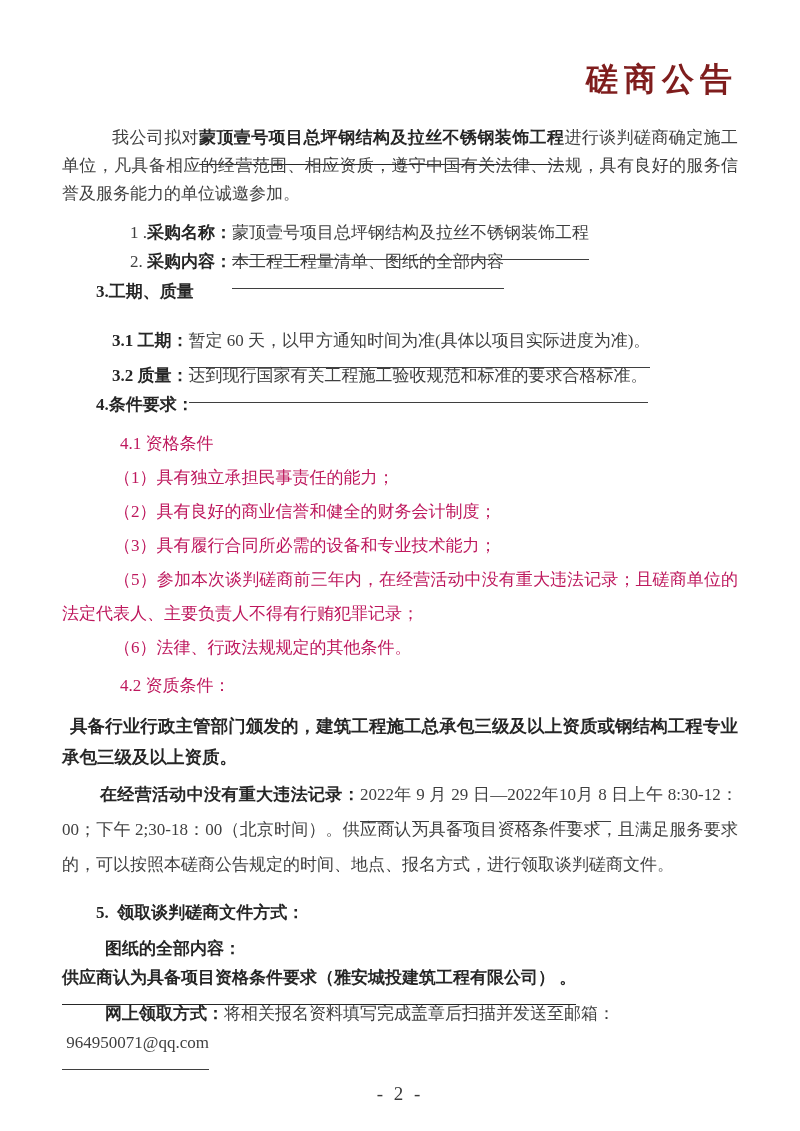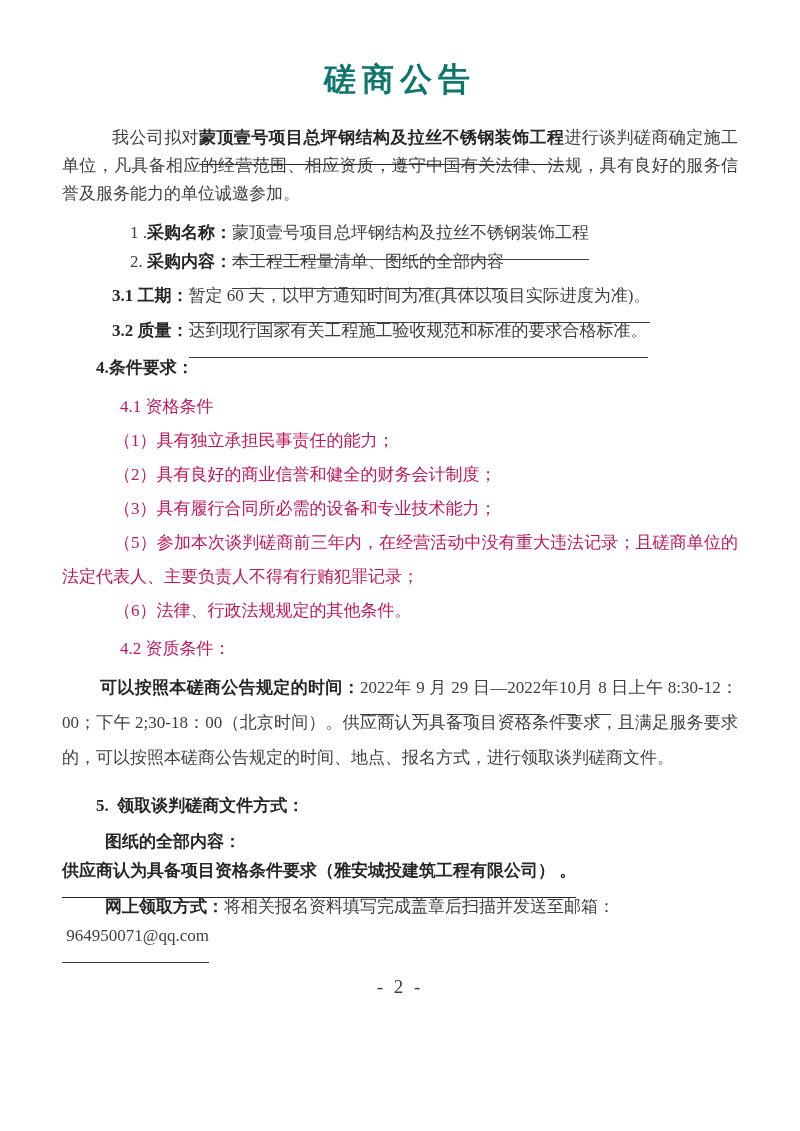--- a/index.html
+++ b/index.html
@@ -12,47 +12,47 @@
     color: #3f3f3f;
   }
   .page {
     box-sizing: border-box;
     width: 800px;
     height: 1131px;
     padding: 0 62px;
   }
   .title {
     margin: 58px 0 0 0;
-    text-align: center;
+    text-align: right;
     font-size: 32px;
     line-height: 42px;
     font-weight: bold;
-    color: #0f766e;
+    color: #7f1d1d;
     letter-spacing: 6px;
   }
   p { margin: 0; }
   .body-text {
     font-size: 17px;
     line-height: 28px;
     text-align: justify;
   }
   .intro {
     margin-top: 24px;
     text-indent: 50px;
   }
   .b { font-weight: bold; color: #262626; }
   .u { border-bottom: 1px solid currentColor; padding-bottom: 17px; white-space: pre; }
   .line { font-size: 17px; line-height: 29px; }
   .num { display: inline-block; }
   .item { margin-top: 0; text-indent: 34px; }
   .item-1 { margin-top: 10px; }
   .sub { text-indent: 50px; }
-  .sub-31 { margin-top: 5px; font-family: Liberation Serif, serif; }
+  .sub-31 { margin-top: 20px; font-family: Liberation Serif, serif; }
   .sub-32 { margin-top: 6px; }
-  .h4 { margin-top: 8px; }
+  .h4 { margin-top: 0; }
   .gray-block { color: #be185d; }
   .gray-line { font-size: 17px; line-height: 34px; text-align: justify; }
   .gh { text-indent: 58px; margin-top: 8px; }
   .cond { text-indent: 52px; }
   .qual-req {
     margin-top: 8px;
     font-size: 17.5px;
     line-height: 31px;
     font-weight: bold;
     color: #262626;
@@ -82,39 +82,41 @@
 <div class="page">
 
   <h1 class="title">磋商公告</h1>
 
   <p class="body-text intro"><span>我公司拟对</span><span class="b u">蒙顶壹号项目总坪钢结构及拉丝不锈钢装饰工程</span><span>进行谈判磋商确定施工单位，凡具备相应的经营范围、相应资质，遵守中国有关法律、法规，具有良好的服务信誉及服务能力的单位诚邀参加。</span></p>
 
   <p class="line item item-1"><span class="num">1 .</span><span class="b">采购名称：</span><span class="u">蒙顶壹号项目总坪钢结构及拉丝不锈钢装饰工程</span></p>
 
   <p class="line item"><span class="num">2.</span>&nbsp;<span class="b">采购内容：</span><span class="u">本工程工程量清单、图纸的全部内容</span></p>
 
+  <p class="line item h4" style="margin-top:1px;"><span class="b">3.工期、质量</span></p>
 
   <p class="line sub sub-31"><span class="b">3.1 工期：</span><span class="u">暂定 60 天，以甲方通知时间为准(具体以项目实际进度为准)。</span></p>
 
   <p class="line sub sub-32"><span class="b">3.2 质量：</span><span class="u">达到现行国家有关工程施工验收规范和标准的要求合格标准。</span></p>
 
   <p class="line item h4"><span class="b">4.条件要求：</span></p>
 
   <div class="gray-block">
     <p class="gray-line gh">4.1 资格条件</p>
     <p class="gray-line cond">（1）具有独立承担民事责任的能力；</p>
     <p class="gray-line cond">（2）具有良好的商业信誉和健全的财务会计制度；</p>
     <p class="gray-line cond">（3）具有履行合同所必需的设备和专业技术能力；</p>
     <p class="gray-line cond">（5）参加本次谈判磋商前三年内，在经营活动中没有重大违法记录；且磋商单位的法定代表人、主要负责人不得有行贿犯罪记录；</p>
     <p class="gray-line cond">（6）法律、行政法规规定的其他条件。</p>
     <p class="gray-line gh" style="margin-top:4px;">4.2 资质条件：</p>
   </div>
 
+  <p class="qual-req">具备行业行政主管部门颁发的，建筑工程施工总承包三级及以上资质或钢结构工程专业承包三级及以上资质。</p>
 
-  <p class="register"><span class="b">可以按照本磋商公告规定的时间：</span><span class="u">2022</span><span>年</span><span class="u"> 9 </span><span>月</span><span class="u"> 29 </span><span>日—</span><span class="u">2022</span><span>年</span><span class="u">10</span><span>月</span><span class="u"> 8 </span><span>日上午 8:30-12：00；下午 2;30-18：00（北京时间）。供应商认为具备项目资格条件要求，且满足服务要求的，可以按照本磋商公告规定的时间、地点、报名方式，进行领取谈判磋商文件。</span></p>
+  <p class="register"><span class="b">在经营活动中没有重大违法记录：</span><span class="u">2022</span><span>年</span><span class="u"> 9 </span><span>月</span><span class="u"> 29 </span><span>日—</span><span class="u">2022</span><span>年</span><span class="u">10</span><span>月</span><span class="u"> 8 </span><span>日上午 8:30-12：00；下午 2;30-18：00（北京时间）。供应商认为具备项目资格条件要求，且满足服务要求的，可以按照本磋商公告规定的时间、地点、报名方式，进行领取谈判磋商文件。</span></p>
 
   <p class="line sec5"><span class="b">5.</span>&nbsp;&nbsp;<span class="b">领取谈判磋商文件方式：</span></p>
 
   <p class="line pickup-line"><span class="b">图纸的全部内容：</span><span class="b u">供应商认为具备项目资格条件要求（雅安城投建筑工程有限公司） 。</span></p>
 
   <p class="line pickup-line"><span class="b">网上领取方式：</span><span>将相关报名资料填写完成盖章后扫描并发送至邮箱：</span><span class="u"> 964950071@qq.com</span></p>
 
   <p class="footer">- 2 -</p>
 
 </div>

